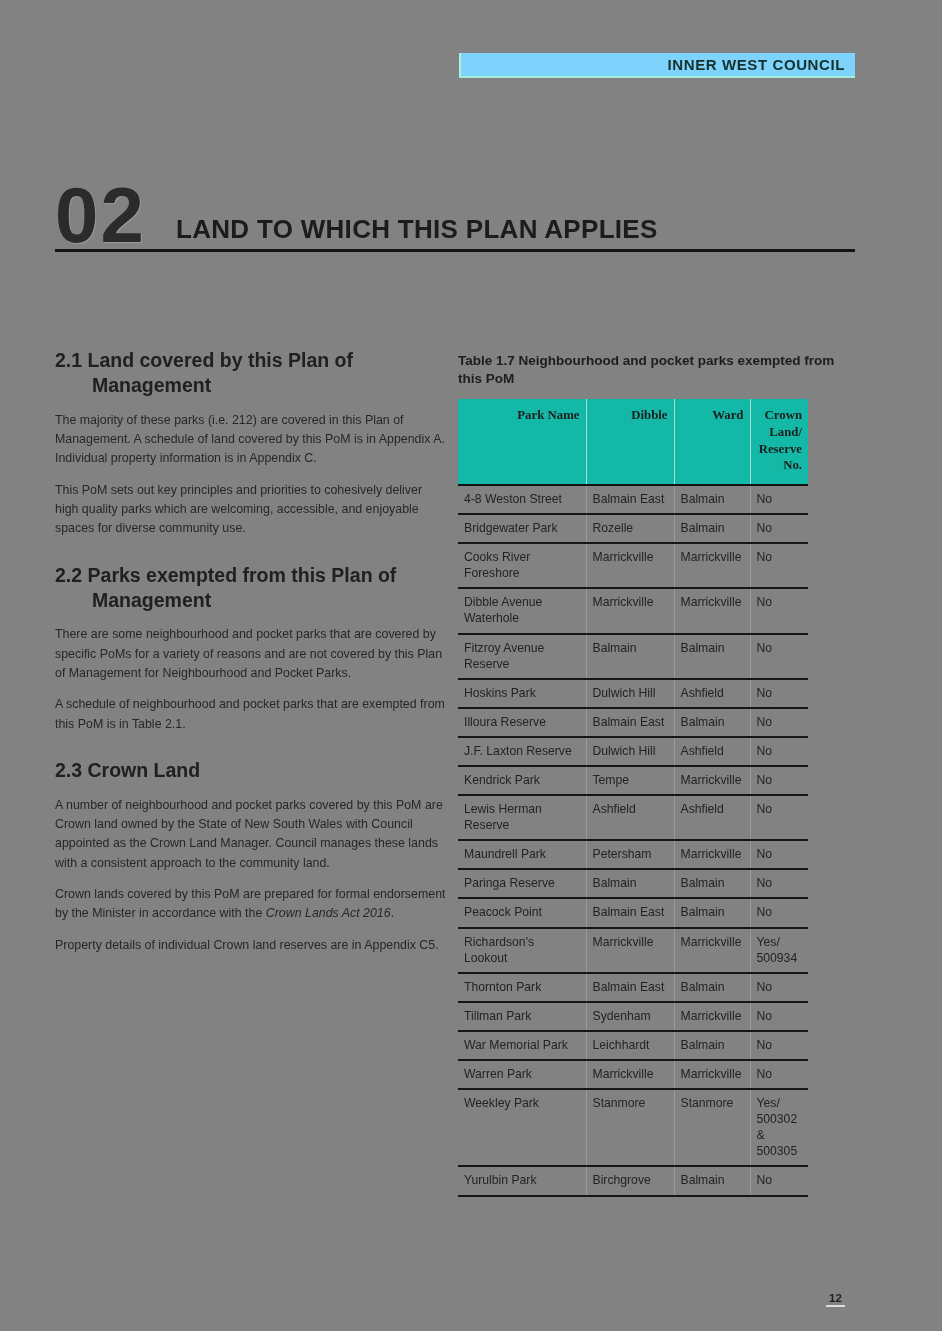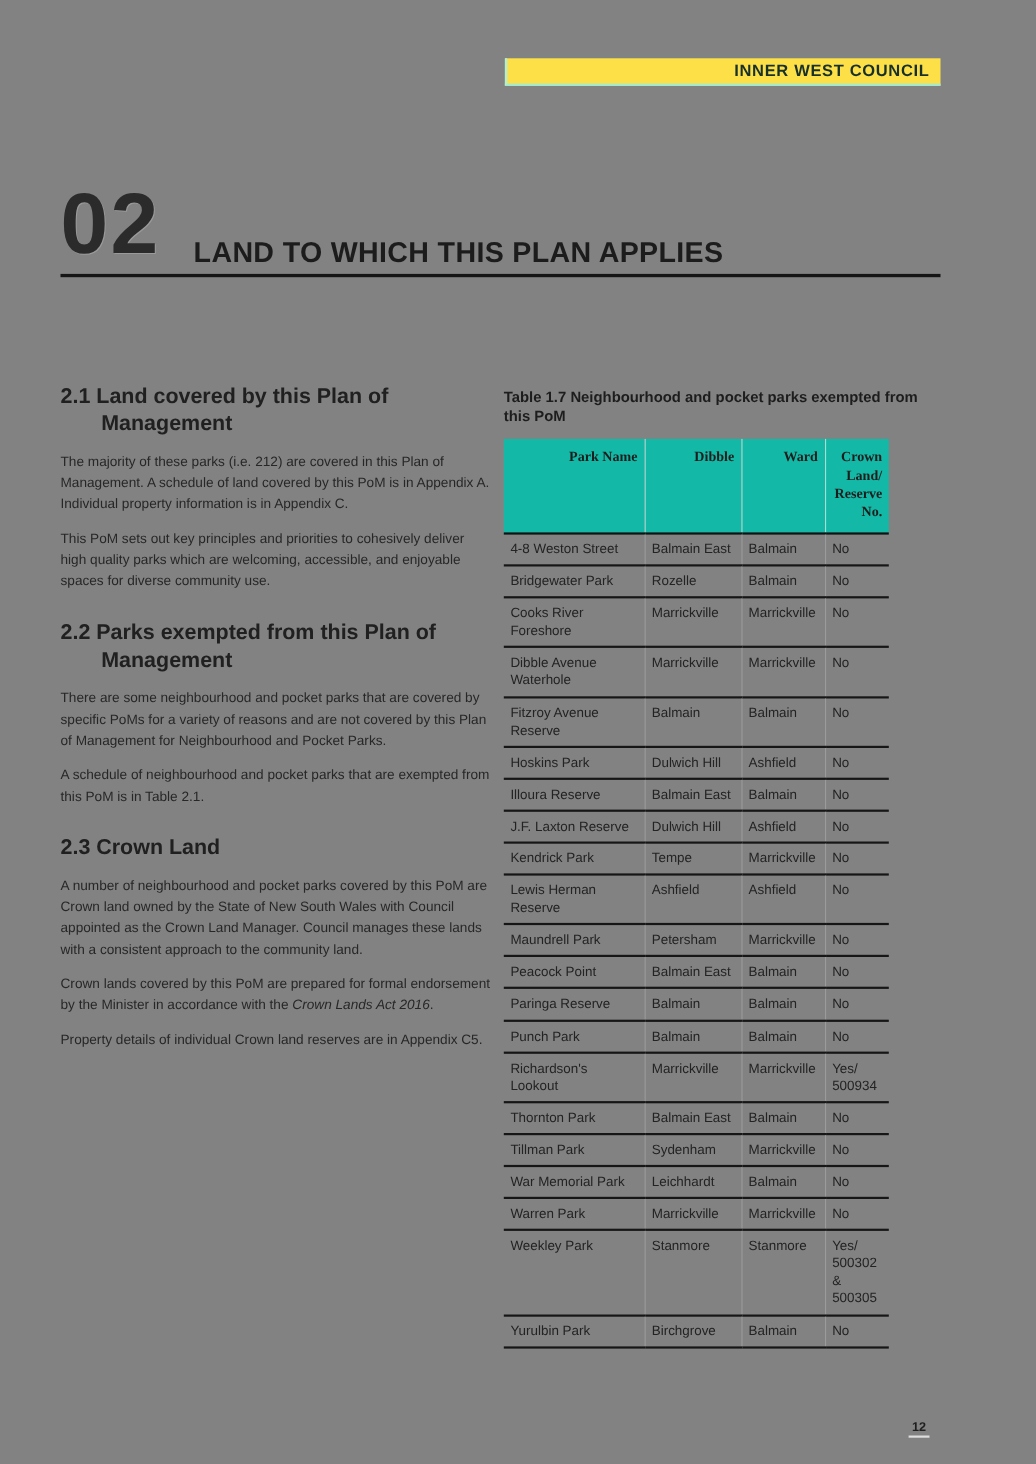--- a/index.html
+++ b/index.html
@@ -6,29 +6,29 @@
   html,body { width:942px; height:1331px; }
   body {
     position:relative;
     background:#828282;
     font-family:"Liberation Sans", sans-serif;
     color:#262626;
     overflow:hidden;
   }
   .banner {
     position:absolute; left:459px; top:53px; width:396px; height:25px;
-    background:#fde047;
+    background:#7dd3fc;
     border-left:2px solid #aef0de;
     border-bottom:2px solid #9fecd9;
     display:flex; align-items:center; justify-content:flex-end;
     padding-right:10px;
     font-size:15px; font-weight:700; letter-spacing:0.6px; color:#17302a;
   }
   .chapter-number {
-    position:absolute; left:55px; top:164px;
+    position:absolute; left:55px; top:176px;
     font-size:78px; font-weight:700; line-height:1; letter-spacing:2px;
     color:#2b2b2b; text-shadow:1px 1px 0 #9a9a9a;
   }
   .chapter-title {
     position:absolute; left:176px; top:214px;
     font-size:26px; font-weight:700; letter-spacing:0.3px; color:#1c1c1c;
   }
   .title-rule {
     position:absolute; left:55px; top:249px; width:800px; height:3px;
     background:#151515;
@@ -184,34 +184,28 @@
           <td>Ashfield</td>
           <td>No</td>
         </tr>
         <tr>
           <td>Maundrell Park</td>
           <td>Petersham</td>
           <td>Marrickville</td>
           <td>No</td>
         </tr>
         <tr>
+          <td>Paringa Reserve</td>
+          <td>Balmain</td>
+          <td>Balmain</td>
+          <td>No</td>
+        </tr>
+        <tr>
           <td>Peacock Point</td>
           <td>Balmain East</td>
-          <td>Balmain</td>
-          <td>No</td>
-        </tr>
-        <tr>
-          <td>Paringa Reserve</td>
-          <td>Balmain</td>
-          <td>Balmain</td>
-          <td>No</td>
-        </tr>
-        <tr>
-          <td>Punch Park</td>
-          <td>Balmain</td>
           <td>Balmain</td>
           <td>No</td>
         </tr>
         <tr>
           <td>Richardson's Lookout</td>
           <td>Marrickville</td>
           <td>Marrickville</td>
           <td>Yes/ 500934</td>
         </tr>
         <tr>

